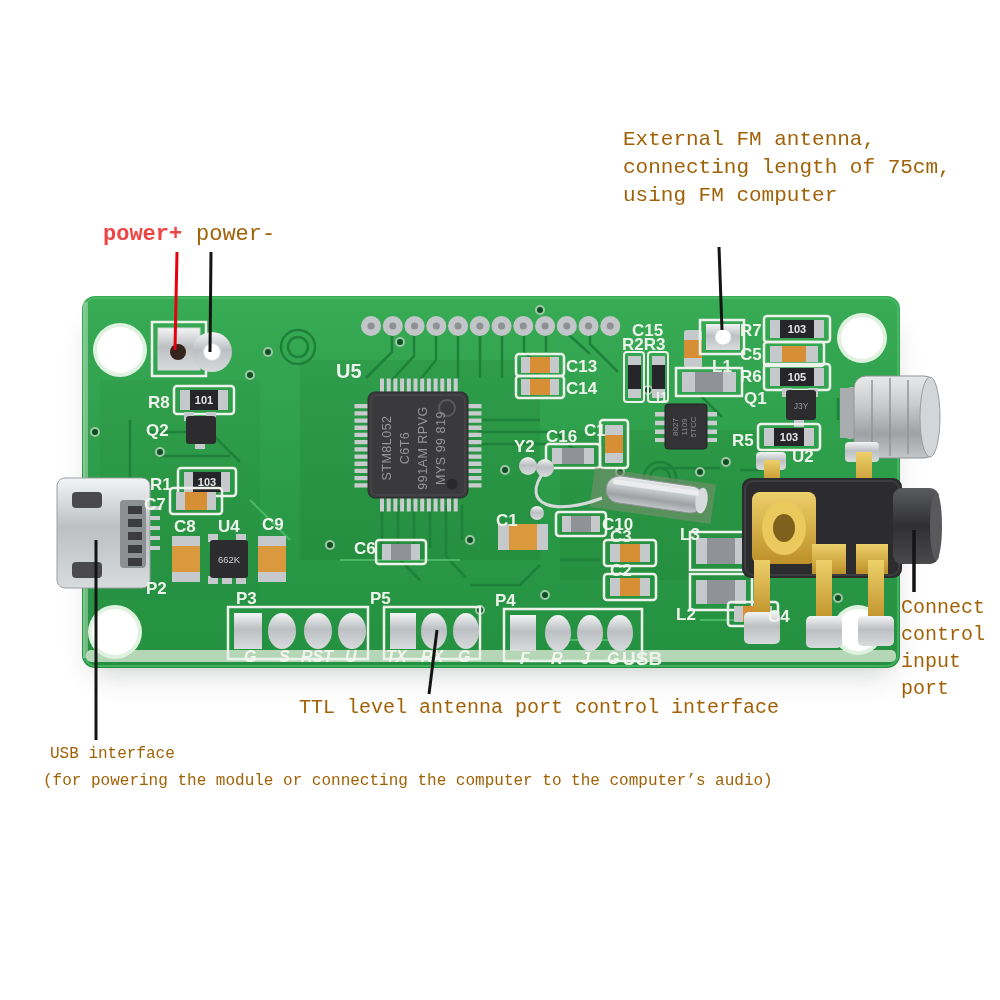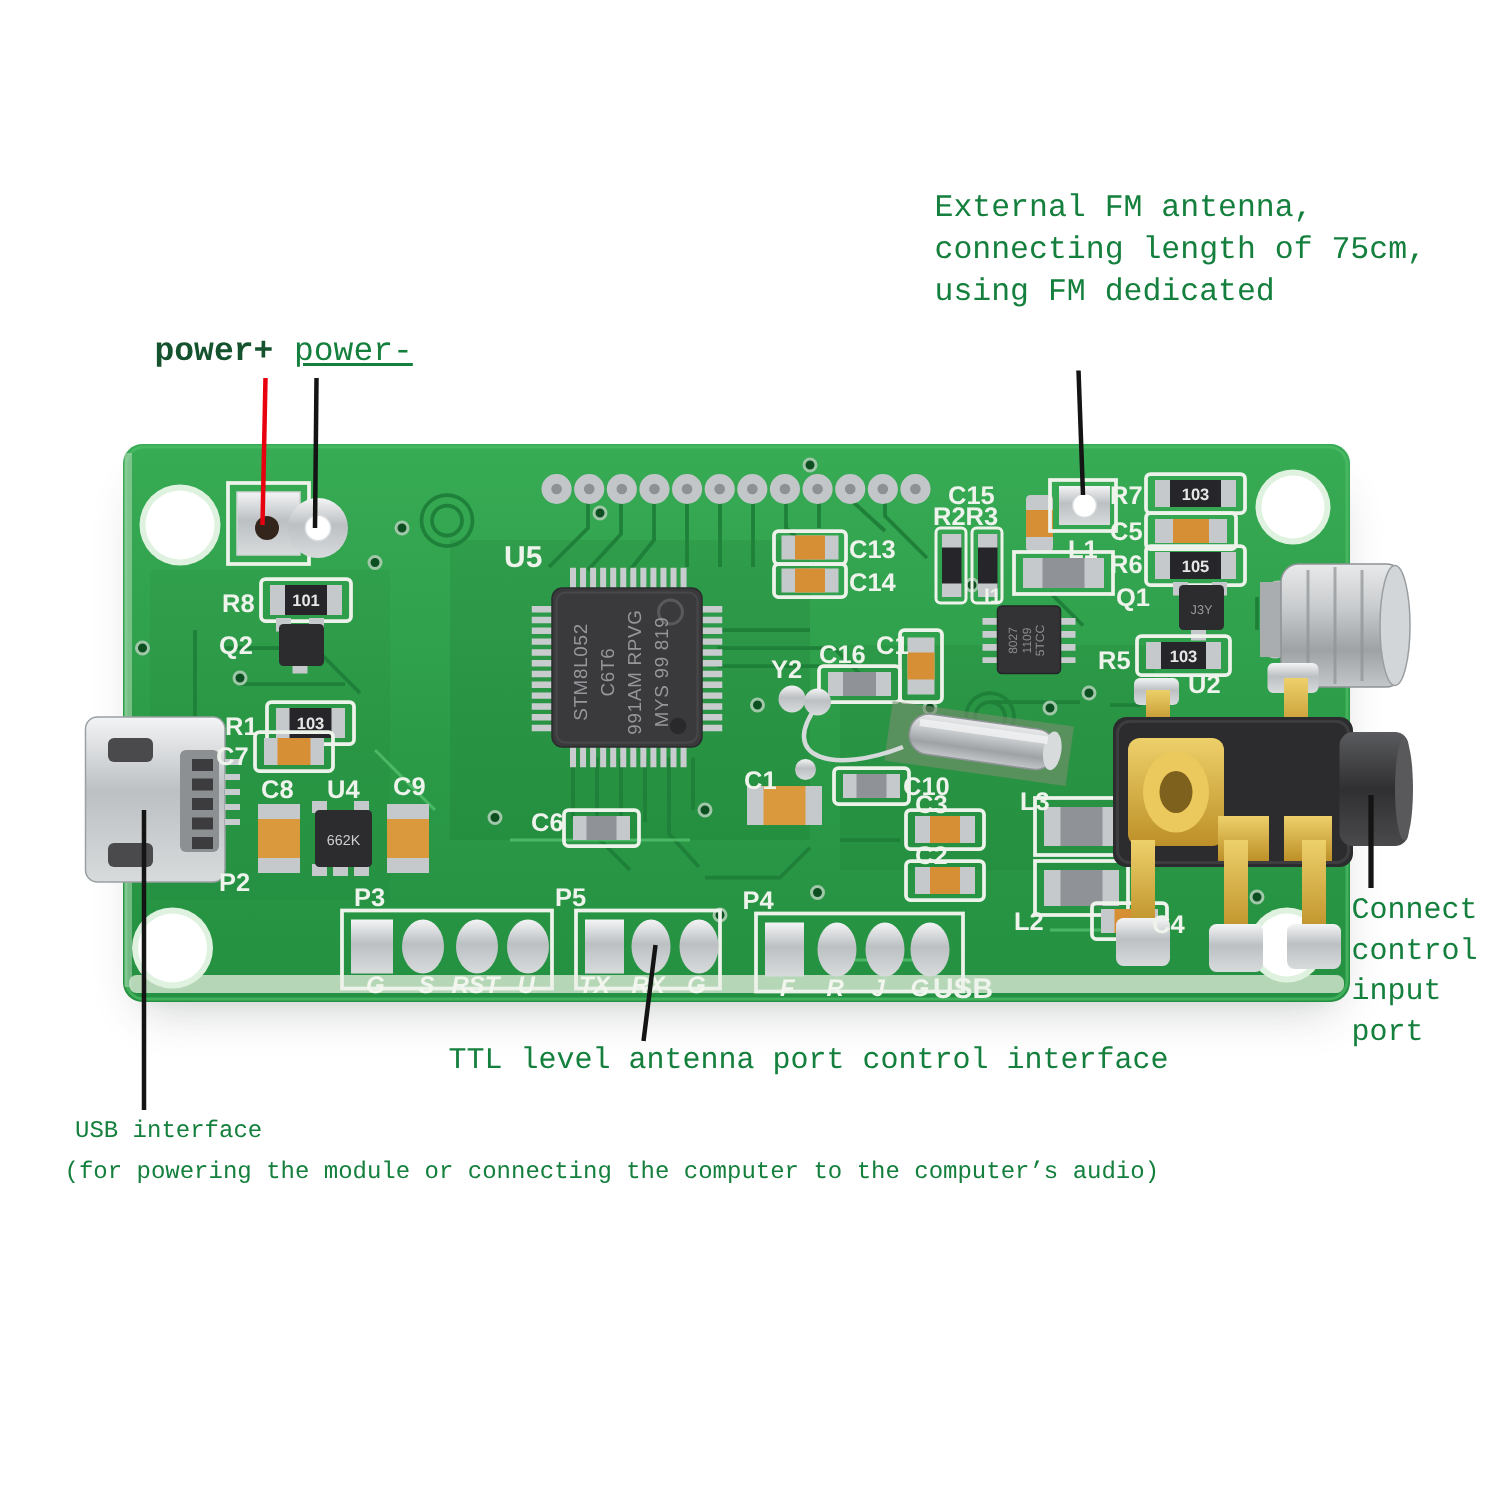--- a/index.html
+++ b/index.html
@@ -2,24 +2,24 @@
 <html><head>
 <meta charset="utf-8">
 <style>
   html,body{margin:0;padding:0;background:#ffffff;}
   body{width:1000px;height:1000px;position:relative;overflow:hidden;
        font-family:"Liberation Mono","DejaVu Sans Mono",monospace;}
   .stage{position:absolute;inset:0;}
   .board-shadow{position:absolute;left:92px;top:312px;width:800px;height:348px;
        border-radius:14px;box-shadow:0 14px 30px rgba(40,60,45,.22),0 4px 10px rgba(40,60,45,.15);}
   svg{position:absolute;left:0;top:0;}
-  .note{position:absolute;color:#15803d;font-size:20px;line-height:28px;white-space:nowrap;}
+  .note{position:absolute;color:#a16207;font-size:20px;line-height:28px;white-space:nowrap;}
   #antenna-note{left:623px;top:126px;font-size:21px;line-height:28px;}
-  #power-plus{left:103px;top:221px;font-size:22px;color:#14532d;font-weight:bold;}
-  #power-minus{left:196px;top:221px;font-size:22px;text-decoration:underline;}
+  #power-plus{left:103px;top:221px;font-size:22px;color:#ef4444;font-weight:bold;}
+  #power-minus{left:196px;top:221px;font-size:22px;}
   #audio-note{left:901px;top:594px;font-size:20px;line-height:27px;}
   #ttl-note{left:299px;top:694px;font-size:20px;}
   #usb-note{left:43px;top:741px;font-size:16px;line-height:27px;}
   #usb-note .l1{margin-left:7px;}
   .silk{font-family:"Liberation Sans","DejaVu Sans",sans-serif;font-weight:bold;
         fill:#eef3ec;font-size:17px;}
   .silk-sm{font-family:"Liberation Sans",sans-serif;font-weight:bold;fill:#eef3ec;font-size:14px;}
   .pinlbl{font-family:"Liberation Sans",sans-serif;font-weight:bold;fill:#f2f6ef;font-size:16px;font-style:italic;}
   .chiptxt{font-family:"Liberation Sans",sans-serif;fill:#97979b;font-size:12.5px;letter-spacing:.5px;}
   .chiptxt2{font-family:"Liberation Sans",sans-serif;fill:#8d8d90;font-size:8px;}
@@ -466,21 +466,21 @@
       <line x1="719" y1="247" x2="722" y2="330" stroke="#141414" stroke-width="3"></line>
       <line x1="914" y1="530" x2="914" y2="592" stroke="#141414" stroke-width="3.5"></line>
       <line x1="437" y1="630" x2="429" y2="694" stroke="#141414" stroke-width="3"></line>
       <line x1="96" y1="540" x2="96" y2="740" stroke="#141414" stroke-width="3"></line>
     </g>
   </svg>
 
   <div id="antenna-note" class="note">
     <div>External FM antenna,</div>
     <div>connecting length of 75cm,</div>
-    <div>using FM dedicated</div>
+    <div>using FM computer</div>
   </div>
 
   <div id="power-plus" class="note">power+</div>
   <div id="power-minus" class="note">power-</div>
 
   <div id="audio-note" class="note">
     <div>Connect</div>
     <div>control</div>
     <div>input</div>
     <div>port</div>

